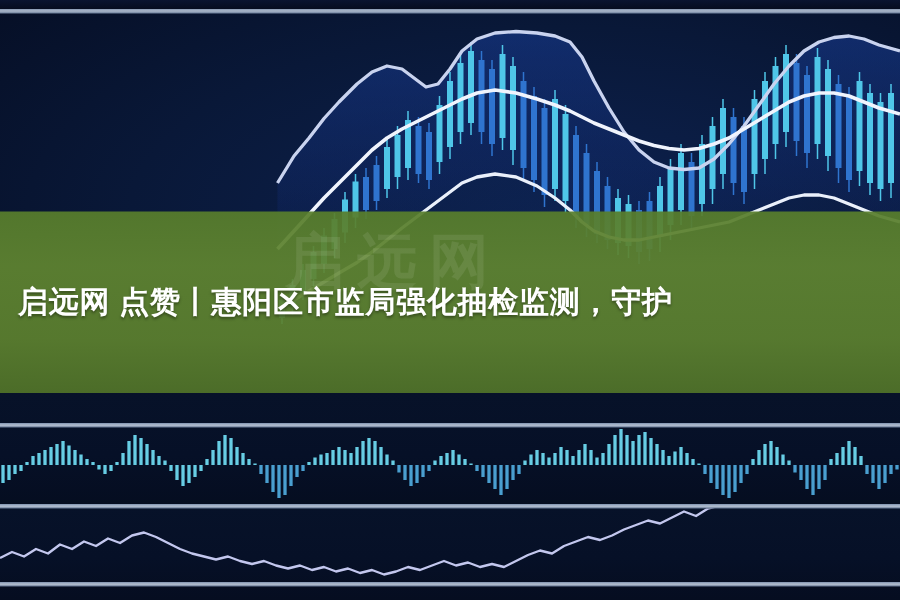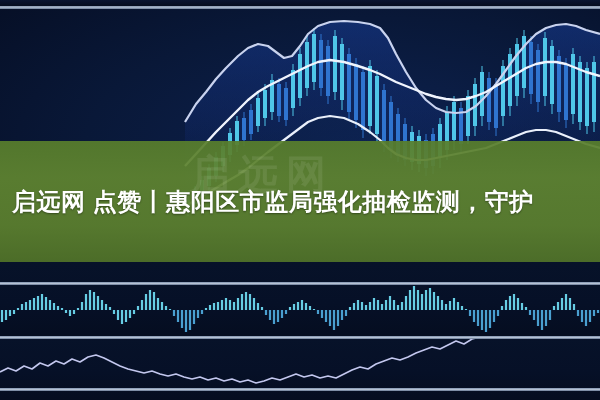--- a/index.html
+++ b/index.html
@@ -51,21 +51,21 @@
   }
   #banner-text {
     position:absolute; left:0; top:0; width:600px; height:100%;
     display:flex; flex-direction:column; align-items:center; justify-content:center;
     gap:4px;
     color:#ffffff;
     font-weight:bold;
     text-shadow:0 1px 2px rgba(0,0,0,.40);
     letter-spacing:.5px;
   }
-  .bline { font-size:24px; line-height:26px; white-space:nowrap; }
+  .bline { font-size:20px; line-height:26px; white-space:nowrap; }
   .bline1 { align-self:flex-start; margin-left:12px; }
   .bline2 { align-self:center; margin-left:16px; }
 
   #watermark {
     position:absolute; left:190px; top:6px;
     font-size:40px; font-weight:bold; color:rgba(255,255,255,.085);
     letter-spacing:8px; white-space:nowrap; pointer-events:none;
   }
 </style>
 </head>

